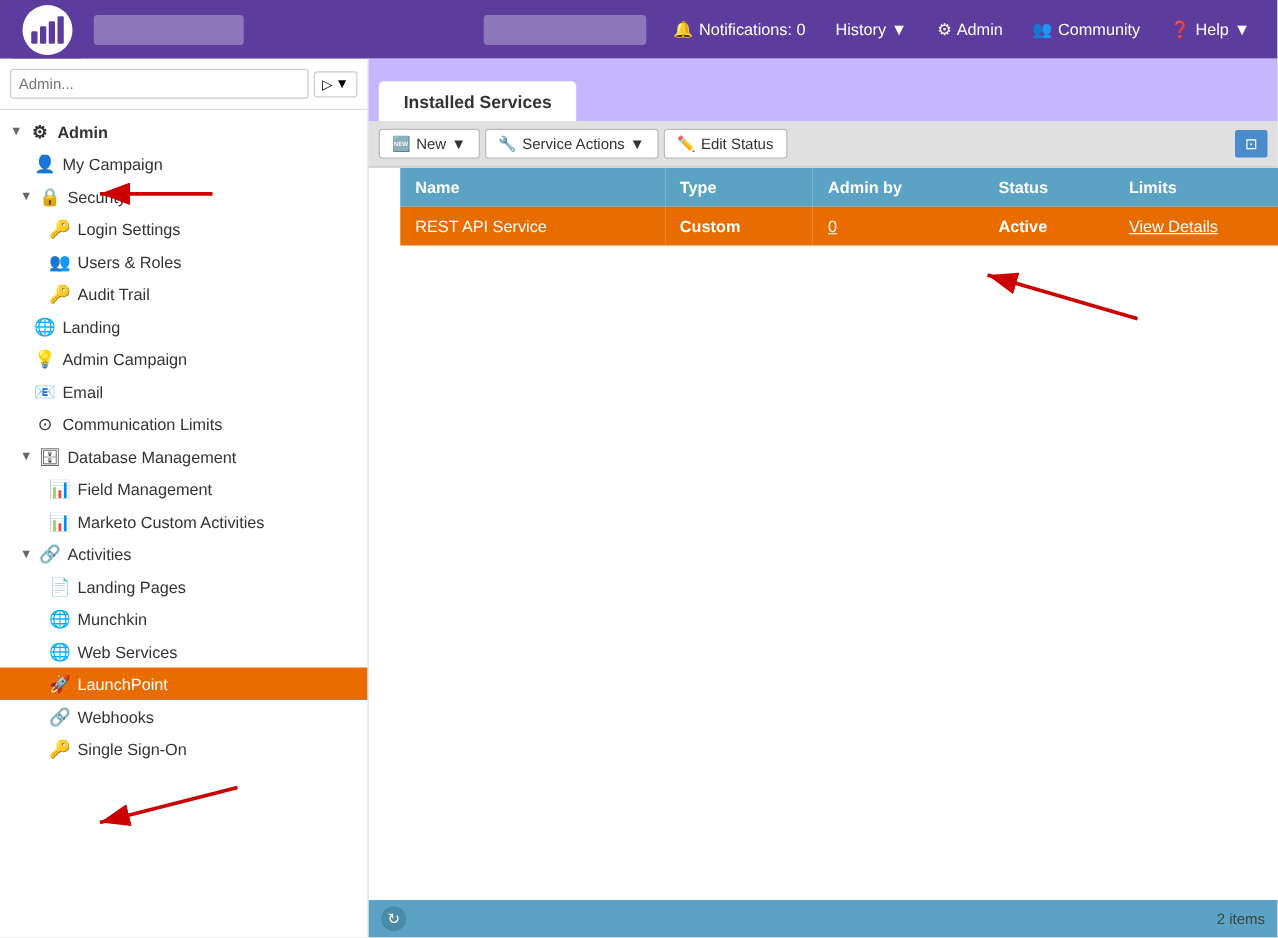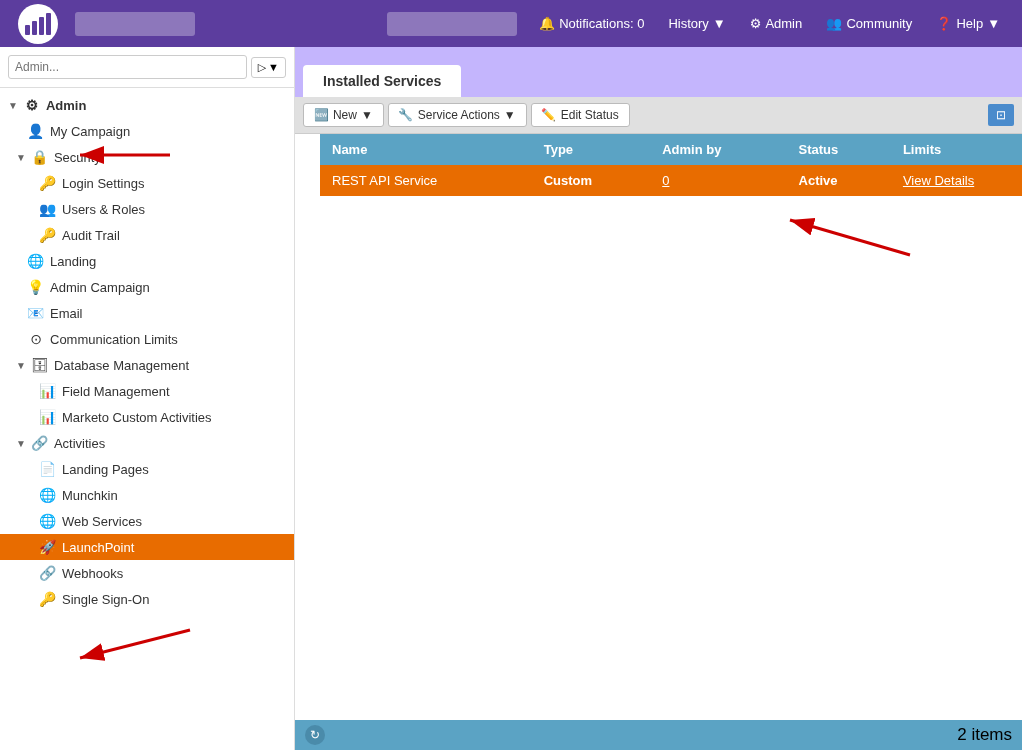--- a/index.html
+++ b/index.html
@@ -263,22 +263,22 @@
       background: #4a8baa;
       border-radius: 50%;
       display: flex;
       align-items: center;
       justify-content: center;
       cursor: pointer;
       color: white;
       font-size: 12px;
     }
     .status-bar-right {
-      color: #000000;
-      font-size: 17px;
+      color: #404040;
+      font-size: 12px;
     }
   </style>
 </head>
 <body>
 
 <div style="position:relative; width:1022px; height:750px; overflow:hidden;">
 
   <div class="top-nav">
     <div class="top-nav-logo">
       <div class="logo-circle">

